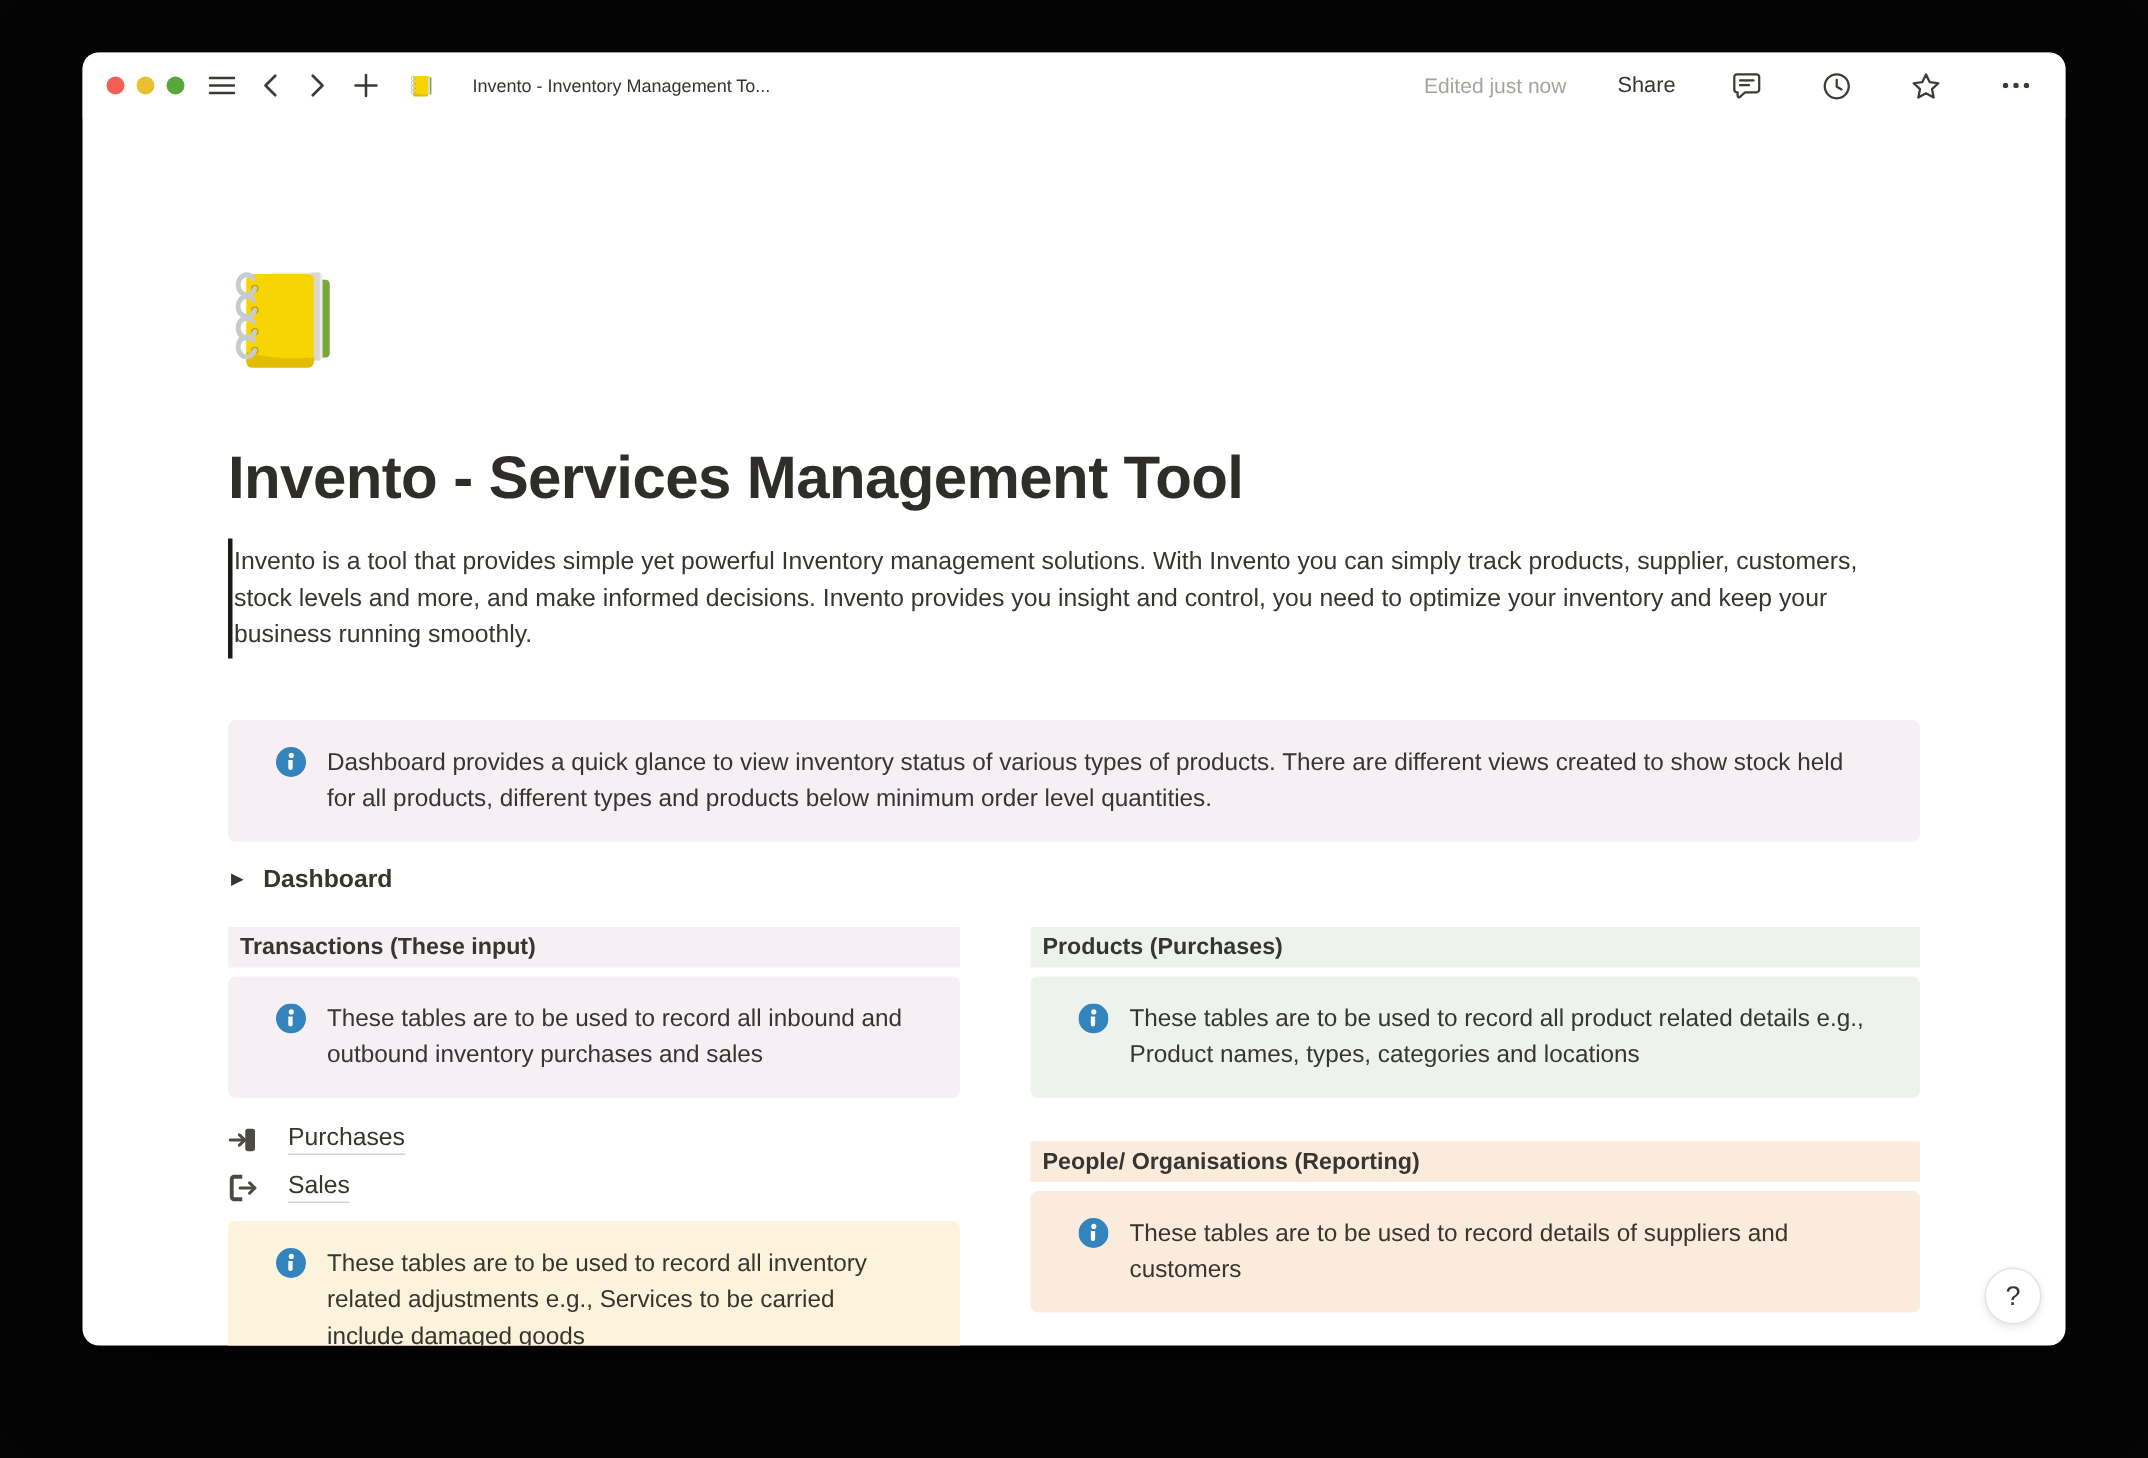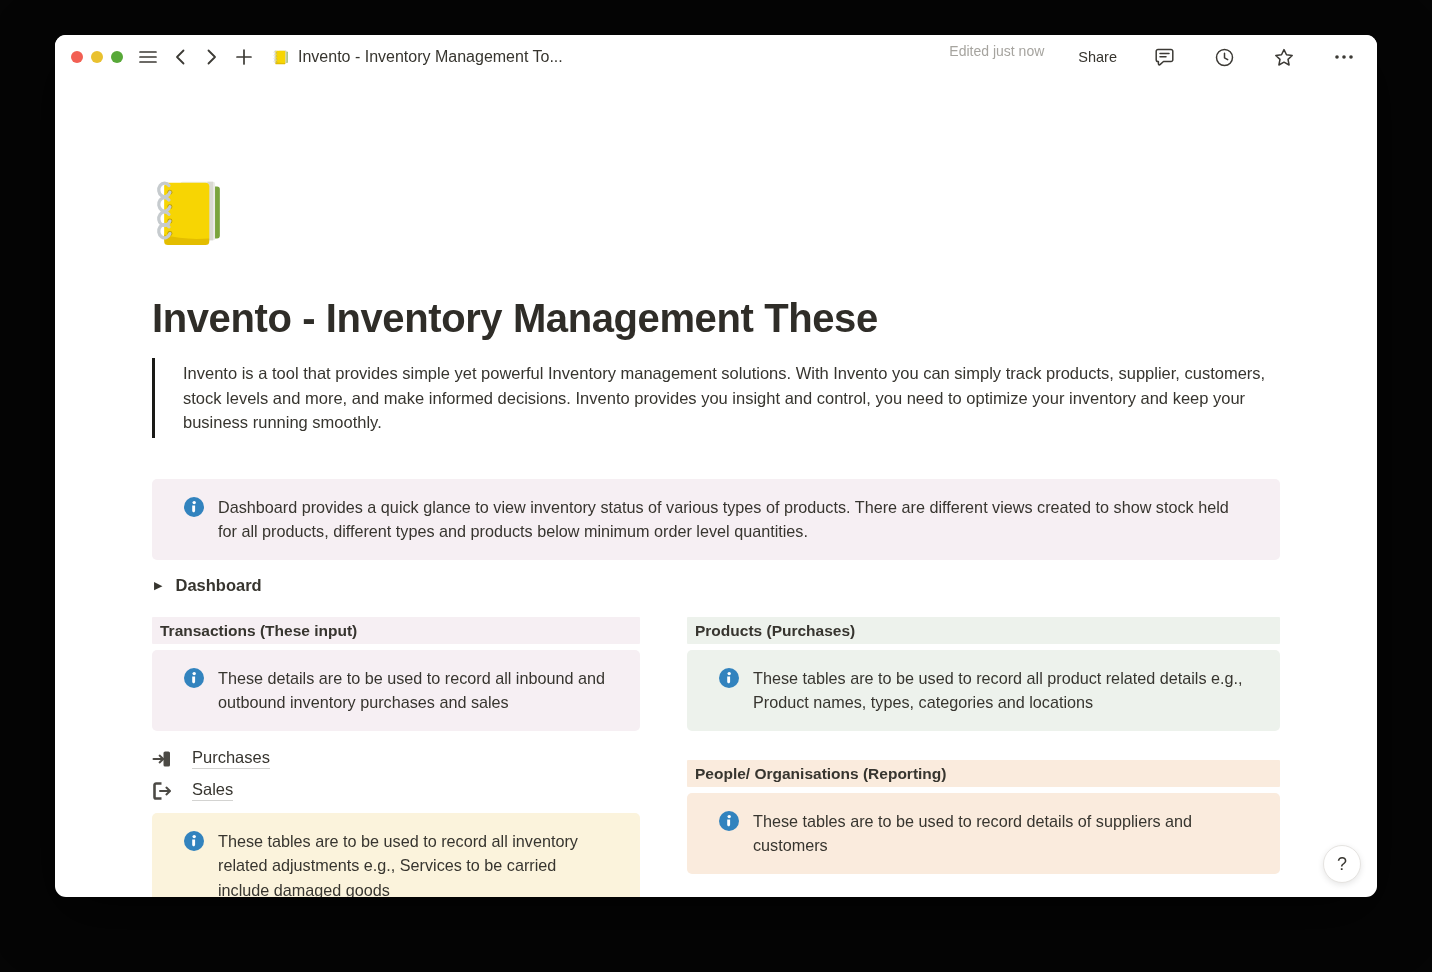--- a/index.html
+++ b/index.html
@@ -35,26 +35,26 @@
   .light.green { background: #57a838; }
   .tb-btn {
     display: flex; align-items: center; justify-content: center;
     height: 28px; min-width: 26px;
     color: #46443f;
     background: transparent; border: none; cursor: pointer;
   }
   .tb-btn svg { display: block; }
   .tb-group-left { display: flex; align-items: center; gap: 6px; margin-left: 12px; }
   .tab {
-    display: flex; align-items: center; gap: 8px;
+    display: flex; align-items: center; gap: 25px;
     margin-left: 16px;
-    font-size: 16px; font-weight: 500; color: #37352f;
-    cursor: pointer;
-  }
-  .tb-right { margin-left: auto; display: flex; gap: 34px; }
+    font-size: 12px; font-weight: 500; color: #37352f;
+    cursor: pointer;
+  }
+  .tb-right { margin-left: auto; display: flex; align-items: center; gap: 34px; }
   .edited { font-size: 14px; color: #a6a49f; }
   .share-btn {
     font-size: 14.5px; color: #37352f; background: none; border: none;
     font-family: inherit; cursor: pointer;
   }
   
   .content { padding: 0 97px; }
   .page-icon {
     margin-top: 96px;
     width: 80px; height: 73px;
@@ -65,21 +65,21 @@
     font-size: 40px;
     font-weight: 700;
     letter-spacing: -0.4px;
     line-height: 48px;
     color: #2f2d28;
     cursor: text;
   }
   .quote {
     margin-top: 16px;
     border-left: 3px solid #1a1a17;
-    padding: 3px 2px 3px 28px;
+    padding: 3px 2px 3px 1px;
     font-size: 16.5px;
     line-height: 24.5px;
     color: #37352f;
   }
   .callout {
     display: flex;
     gap: 14px;
     border-radius: 5px;
     padding: 16px 32px;
     font-size: 16.2px;
@@ -243,21 +243,21 @@
       </button>
     </div>
   </div>
 
   <div class="content">
 
     <svg class="page-icon" viewBox="0 0 80 76">
         <use href="#notebook-glyph"></use>
       </svg>
 
-    <h1 class="page-title">Invento - Inventory Management These</h1>
+    <h1 class="page-title">Invento - Services Management Tool</h1>
 
     <div class="quote">Invento is a tool that provides simple yet powerful Inventory management solutions. With Invento you can simply track products, supplier, customers, stock levels and more, and make informed decisions. Invento provides you insight and control, you need to optimize your inventory and keep your business running smoothly.</div>
 
     <div class="callout main bg-pink">
       <svg class="ico" width="20" height="20" viewBox="0 0 20 20">
           <use href="#info-glyph"></use>
         </svg>
       <div>Dashboard provides a quick glance to view inventory status of various types of products. There are different views created to show stock held for all products, different types and products below minimum order level quantities.</div>
     </div>
 
@@ -267,21 +267,21 @@
     </div>
 
     <div class="columns">
 
       <div class="col">
         <div class="sec-header bg-pink">Transactions (These input)</div>
         <div class="callout sec-callout bg-pink">
           <svg class="ico" width="20" height="20" viewBox="0 0 20 20">
               <use href="#info-glyph"></use>
             </svg>
-          <div>These details are to be used to record all inbound and outbound inventory purchases and sales</div>
+          <div>These tables are to be used to record all inbound and outbound inventory purchases and sales</div>
         </div>
         <div class="links">
           <div class="page-link">
             <span class="lnk-ico">
               <svg width="20" height="20" viewBox="0 0 20 20">
                   <rect x="11.5" y="2.5" width="6.5" height="15" rx="1.6" fill="#4c4a45"></rect>
                   <path d="M1.5 10h9.2" stroke="#4c4a45" stroke-width="2" stroke-linecap="round"></path>
                   <path d="M7.6 6.6 11.2 10l-3.6 3.4" fill="none" stroke="#4c4a45" stroke-width="2" stroke-linecap="round" stroke-linejoin="round"></path>
                 </svg>
             </span>

